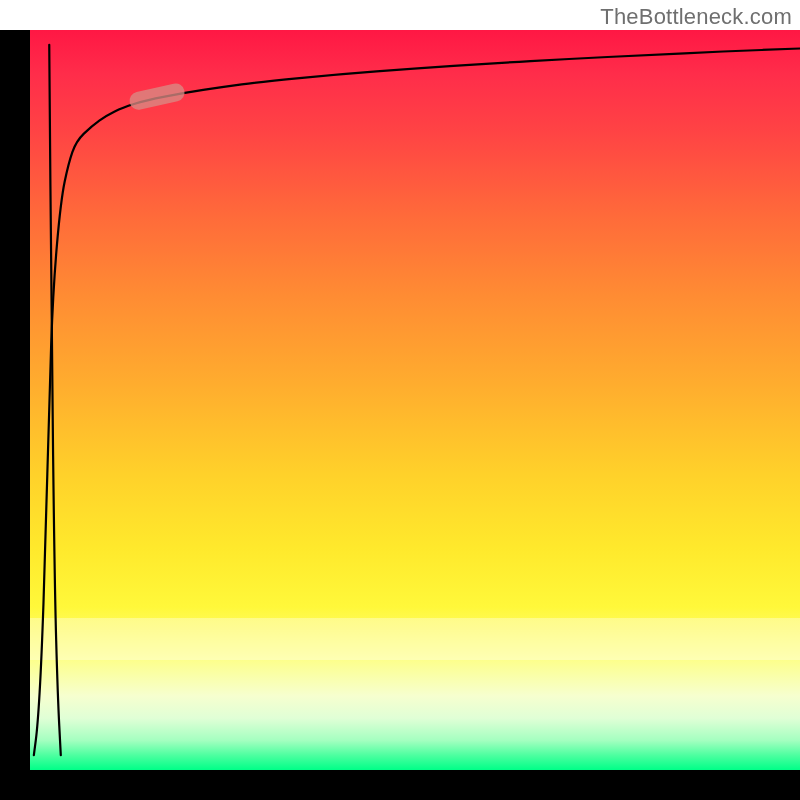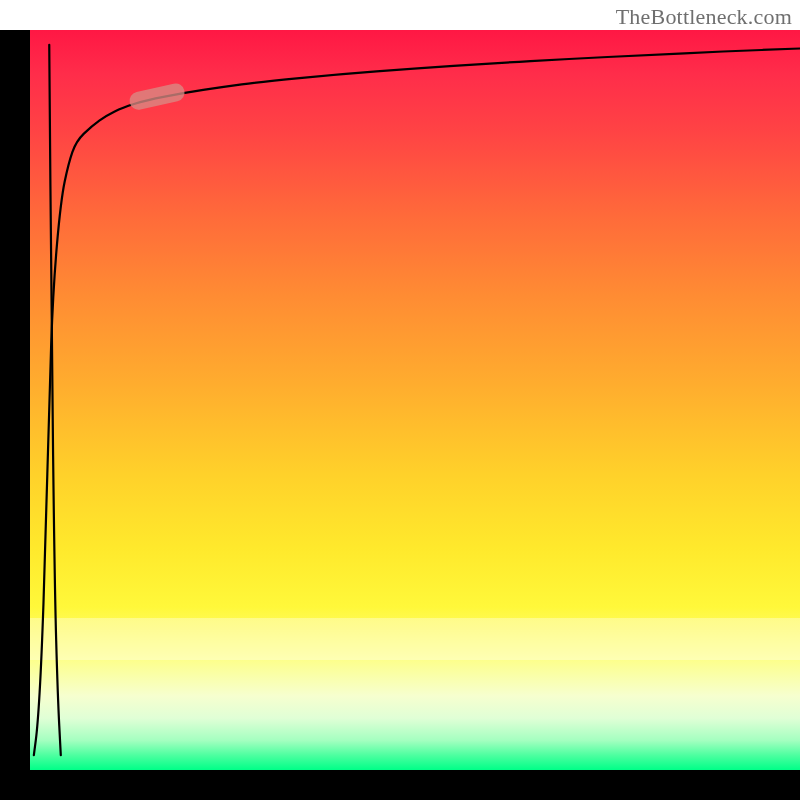--- a/index.html
+++ b/index.html
@@ -47,21 +47,21 @@
     left: 0;
     bottom: 0;
     width: 800px;
     height: 30px;
     background: #000;
   }
   .watermark {
     position: absolute;
     top: 4px;
     right: 8px;
-    font-family: Liberation Serif, serif;
+    font-family: Liberation Sans, sans-serif;
     font-size: 22px;
     color: #6f6f6f;
     letter-spacing: 0.2px;
     font-weight: 400;
   }
   svg.curve-layer {
     position: absolute;
     left: 30px;
     top: 30px;
     width: 770px;

